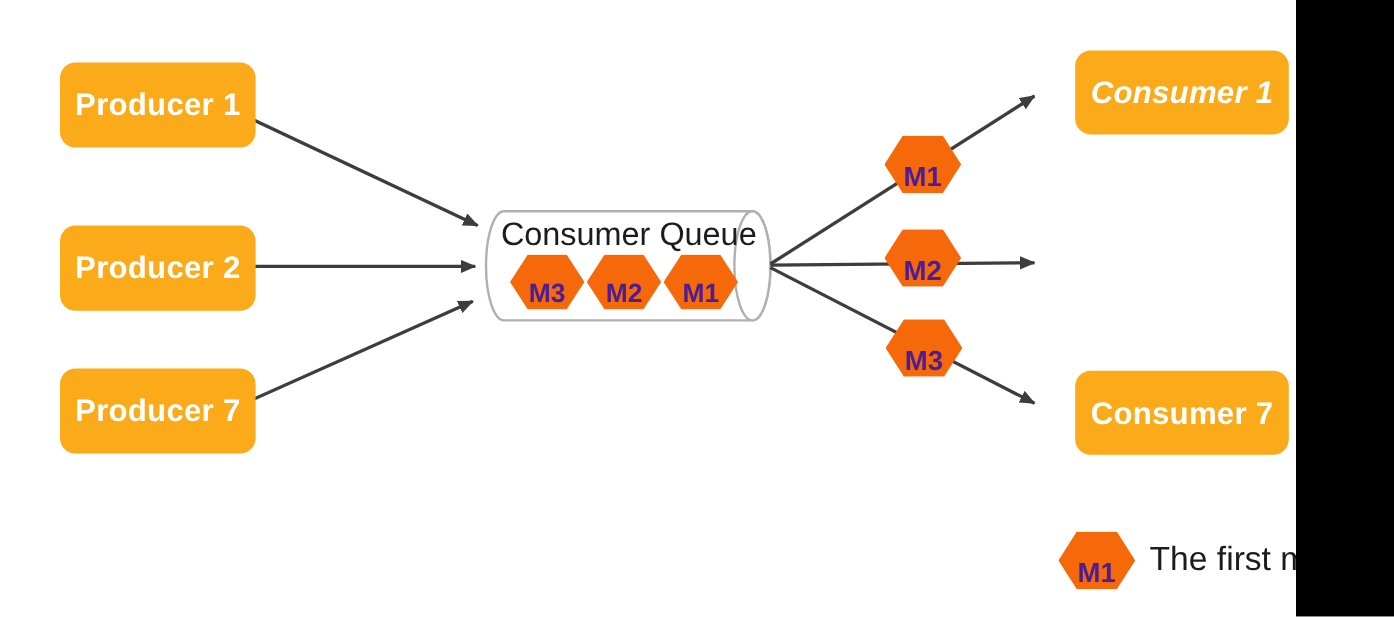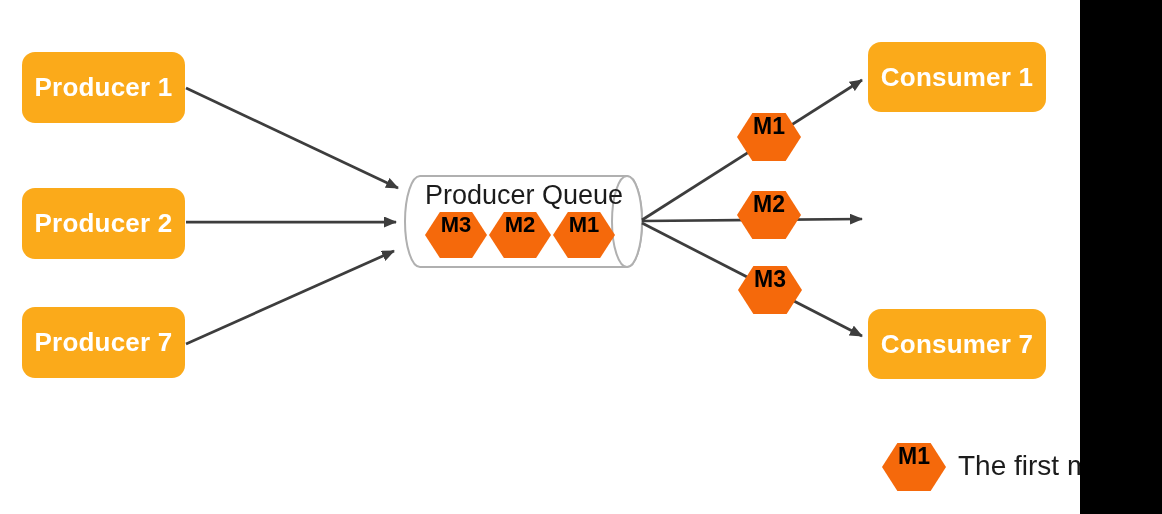--- a/index.html
+++ b/index.html
@@ -8,31 +8,31 @@
     position:relative;width:1162px;height:514px;background:#ffffff;overflow:hidden;
   }
   .connectors{position:absolute;left:0;top:0;z-index:1;}
   .connectors line{stroke:var(--arrow,#3d3d3d);stroke-width:2.75;}
   .cyl-body{fill:#ffffff;stroke:var(--cylinder-stroke,#b0b0b0);stroke-width:2;}
   .cyl-cap{fill:#ffffff;stroke:var(--cylinder-stroke,#b0b0b0);stroke-width:2;}
   .arrowhead{fill:var(--arrow,#3d3d3d);}
   .node{
     position:absolute;z-index:2;background:var(--box,#fbaa1a);border-radius:13px;
     display:flex;align-items:center;justify-content:center;
-    color:#ffffff;font-size:26px;font-weight:600;letter-spacing:.2px;
+    color:#ffffff;font-size:26px;font-weight:600;letter-spacing:.2px;margin-left:28px;
   }
   .queue-title{
     position:absolute;z-index:3;color:#1c1c1c;font-size:27px;font-weight:400;
     display:flex;align-items:center;justify-content:center;white-space:nowrap;
   }
   .hex{
     position:absolute;z-index:4;background:var(--hexagon,#f5690b);
     clip-path:polygon(0 50%,24% 0,76% 0,100% 50%,76% 100%,24% 100%);
-    display:flex;align-items:flex-start;justify-content:center;
-    color:#000000;font-weight:700;
+    display:flex;align-items:flex-end;justify-content:center;
+    color:#4c1d95;font-weight:700;
   }
   .hex-sm{font-size:22px;}
   .hex-md{font-size:23px;}
   .legend{position:absolute;z-index:4;}
   .legend-text{
     position:absolute;z-index:4;color:#1c1c1c;font-size:28px;font-weight:400;
     white-space:nowrap;
   }
   .occluder{position:absolute;z-index:10;background:var(--occluder,#000000);}
 </style>
@@ -63,28 +63,28 @@
   <div class="node" style="left:22px;top:52px;width:163px;height:71px;">
     <span>Producer 1</span>
   </div>
   <div class="node" style="left:22px;top:188px;width:163px;height:71px;">
     <span>Producer 2</span>
   </div>
   <div class="node" style="left:22px;top:307px;width:163px;height:71px;">
     <span>Producer 7</span>
   </div>
 
-  <div class="node" style="left:868px;top:42px;width:178px;height:70px;">
+  <div class="node" style="left:868px;top:42px;width:178px;height:70px;font-style:italic;">
     <span>Consumer 1</span>
   </div>
   <div class="node" style="left:868px;top:309px;width:178px;height:70px;">
     <span>Consumer 7</span>
   </div>
 
-  <div class="queue-title" style="left:420px;top:180px;width:208px;height:30px;">Producer Queue</div>
+  <div class="queue-title" style="left:420px;top:180px;width:208px;height:30px;">Consumer Queue</div>
 
   <div class="hex hex-sm" style="left:425px;top:212px;width:62px;height:46px;">
     <span>M3</span>
   </div>
   <div class="hex hex-sm" style="left:489px;top:212px;width:62px;height:46px;">
     <span>M2</span>
   </div>
   <div class="hex hex-sm" style="left:553px;top:212px;width:62px;height:46px;">
     <span>M1</span>
   </div>

